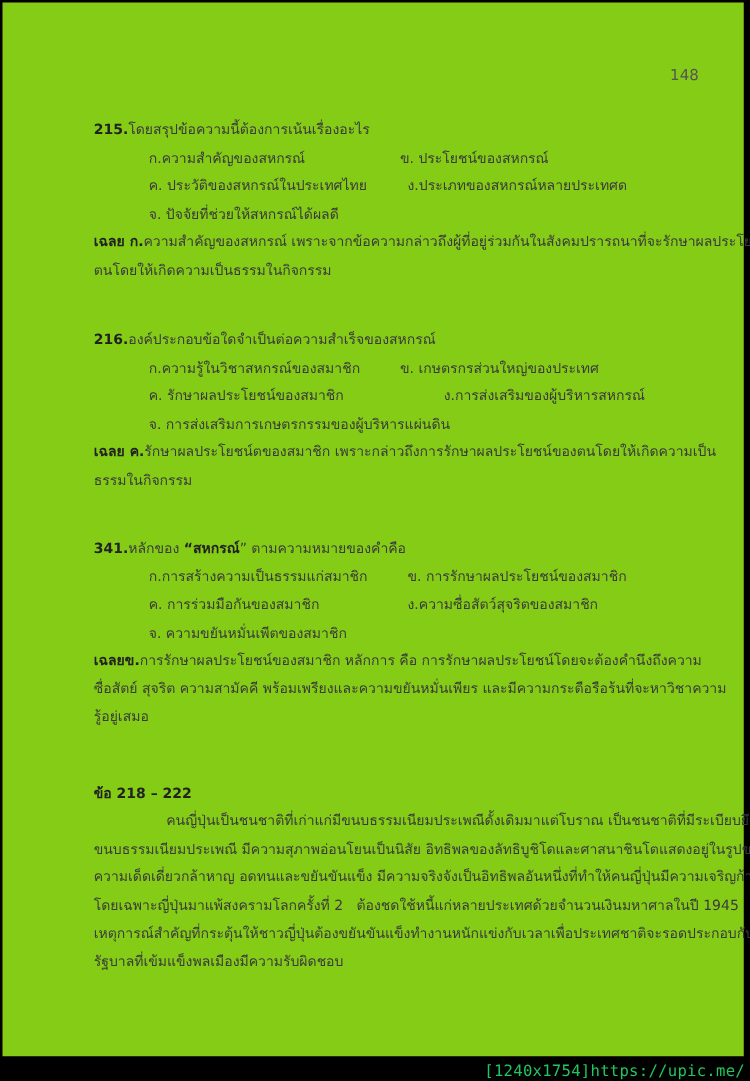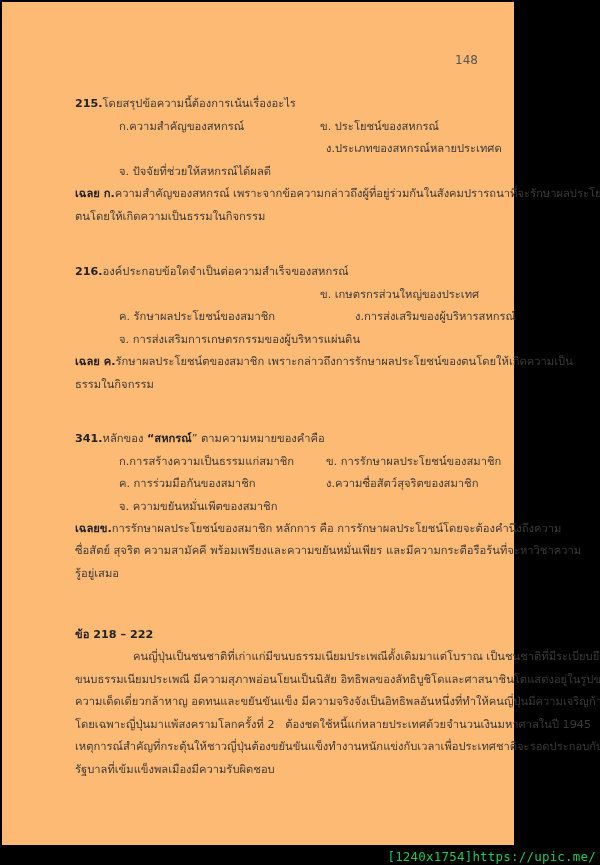--- a/index.html
+++ b/index.html
@@ -1,22 +1,22 @@
 <!DOCTYPE html>
 <html><head>
   <meta charset="utf-8">
   <style>
     html, body { margin: 0; padding: 0; }
     body {
       width: 600px; height: 865px; background: #000; position: relative; overflow: hidden;
       font-family: "DejaVu Sans", "Liberation Sans", sans-serif;
     }
     .sheet {
-      position: absolute; left: 2px; top: 2px; width: 512px; height: 843px;
-      background: #fdba74; color: #333;
+      position: absolute; left: 2px; top: 2px; width: 593px; height: 843px;
+      background: #84cc16; color: #333;
     }
     .page-num {
       position: absolute; right: 36px; top: 51px; font-size: 12px; color: #555;
     }
     .line {
       position: absolute; font-size: 11.2px; white-space: nowrap; color: #3a3a3a; line-height: 16px;
     }
     .q { left: 73px; }
     .q b, .ans b, .sec { font-weight: bold; color: #222; }
     .opt-l { left: 117px; }
@@ -29,26 +29,28 @@
   </style>
 </head>
 <body>
 
 <div class="sheet">
   <div class="page-num">148</div>
 
   <div class="line q" style="top:94px;"><b>215.</b><span>โดยสรุปข้อความนี้ต้องการเน้นเรื่องอะไร</span></div>
   <div class="line opt-l" style="top:117px;">ก.ความสำคัญของสหกรณ์</div>
   <div class="line" style="top:117px; left:318px;">ข. ประโยชน์ของสหกรณ์</div>
+  <div class="line opt-l" style="top:139px;">ค. ประวัติของสหกรณ์ในประเทศไทย</div>
   <div class="line" style="top:139px; left:324px;">ง.ประเภทของสหกรณ์หลายประเทศด</div>
   <div class="line opt-l" style="top:162px;">จ. ปัจจัยที่ช่วยให้สหกรณ์ได้ผลดี</div>
   <div class="line ans" style="top:184px;"><b>เฉลย ก.</b><span>ความสำคัญของสหกรณ์ เพราะจากข้อความกล่าวถึงผู้ที่อยู่ร่วมกันในสังคมปรารถนาที่จะรักษาผลประโยชน์ขอ</span></div>
   <div class="line ans" style="top:207px;">ตนโดยให้เกิดความเป็นธรรมในกิจกรรม</div>
 
   <div class="line q" style="top:262px;"><b>216.</b><span>องค์ประกอบข้อใดจำเป็นต่อความสำเร็จของสหกรณ์</span></div>
+  <div class="line opt-l" style="top:285px;">ก.ความรู้ในวิชาสหกรณ์ของสมาชิก</div>
   <div class="line" style="top:285px; left:318px;">ข. เกษตรกรส่วนใหญ่ของประเทศ</div>
   <div class="line opt-l" style="top:307px;">ค. รักษาผลประโยชน์ของสมาชิก</div>
   <div class="line" style="top:307px; left:353px;">ง.การส่งเสริมของผู้บริหารสหกรณ์</div>
   <div class="line opt-l" style="top:330px;">จ. การส่งเสริมการเกษตรกรรมของผู้บริหารแผ่นดิน</div>
   <div class="line ans" style="top:352px;"><b>เฉลย ค.</b><span>รักษาผลประโยชน์ตของสมาชิก เพราะกล่าวถึงการรักษาผลประโยชน์ของตนโดยให้เกิดความเป็น</span></div>
   <div class="line ans" style="top:375px;">ธรรมในกิจกรรม</div>
 
   <div class="line q" style="top:429px;"><b>341.</b><span>หลักของ </span><b>“สหกรณ์</b><span>” ตามความหมายของคำคือ</span></div>
   <div class="line opt-l" style="top:452px;">ก.การสร้างความเป็นธรรมแก่สมาชิก</div>
   <div class="line" style="top:452px; left:324px;">ข. การรักษาผลประโยชน์ของสมาชิก</div>

